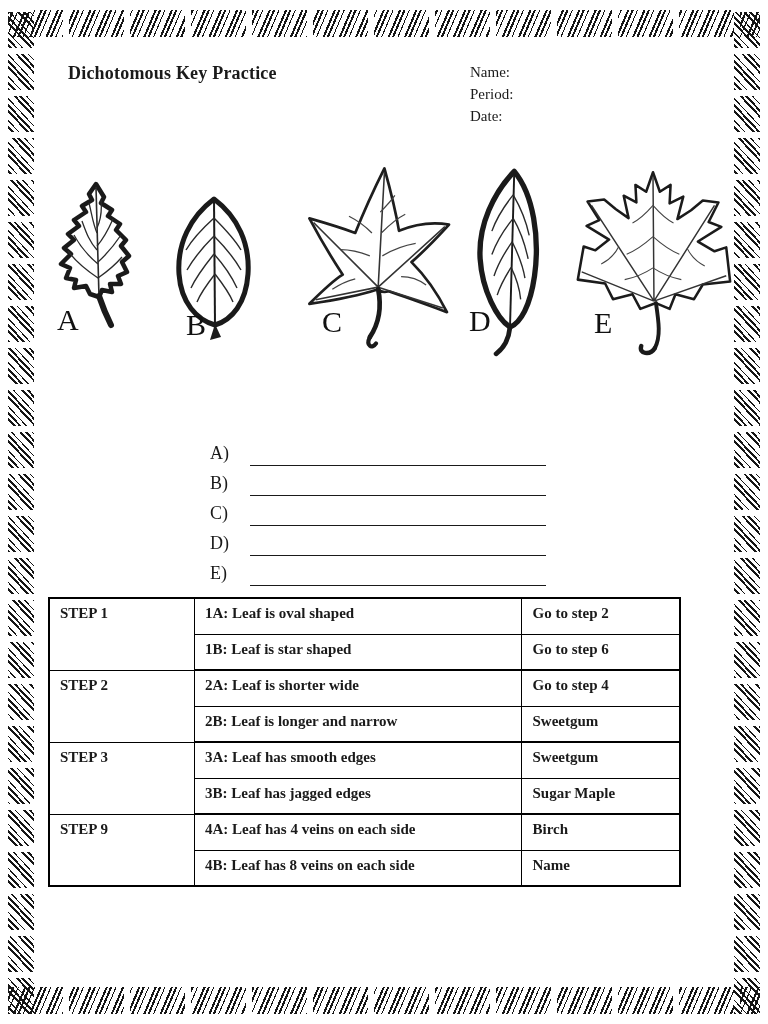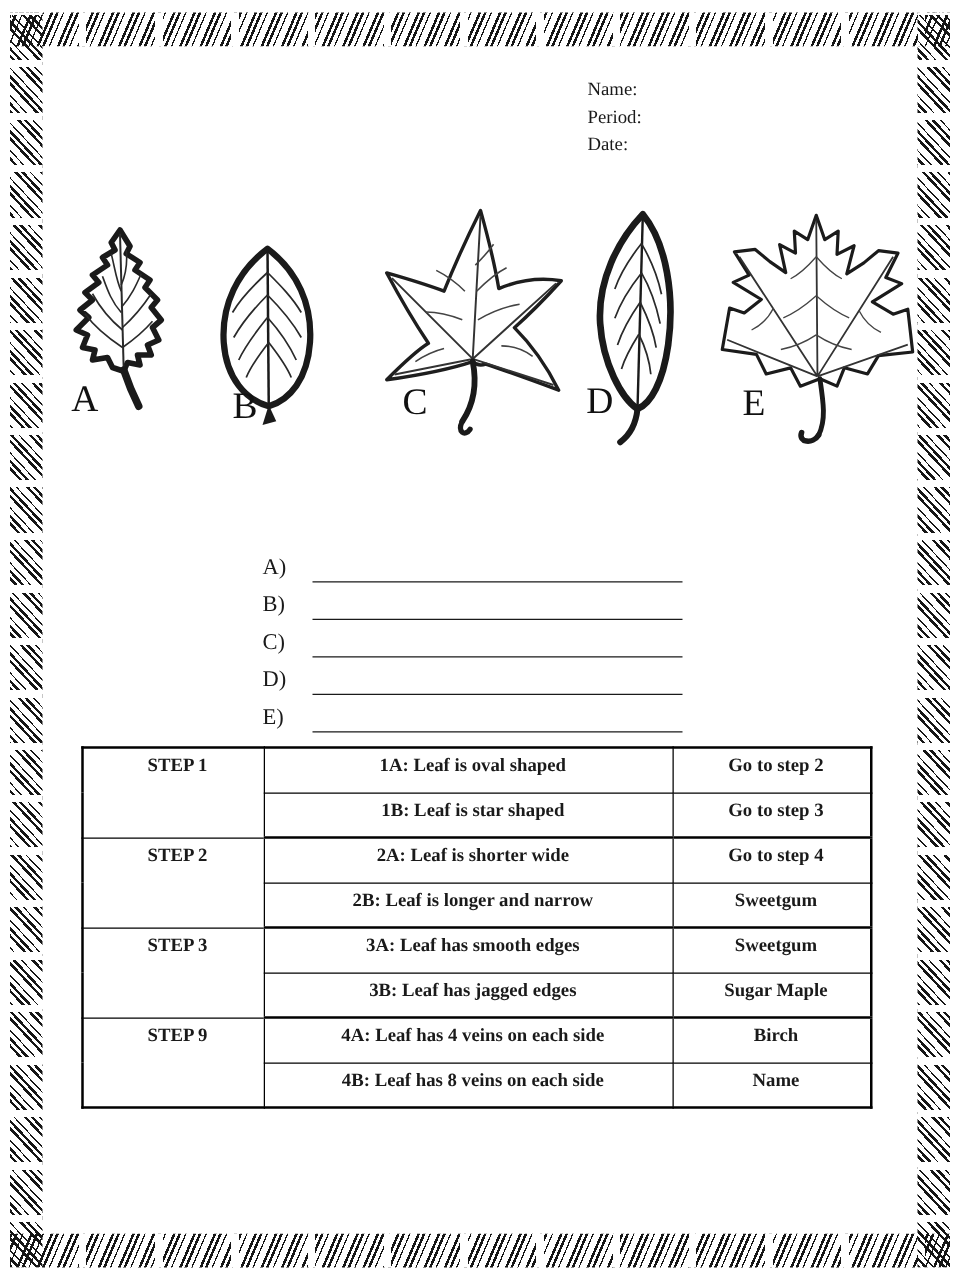--- a/index.html
+++ b/index.html
@@ -43,22 +43,22 @@
   .lblE{left:594px;top:306px;}
   
   .instruction{position:absolute;left:97px;top:380px;font-size:17.5px;}
   
   .answers{position:absolute;left:210px;top:436px;}
   .answer-row{display:flex;align-items:flex-end;height:30px;}
   .answer-letter{width:40px;font-size:18px;line-height:26px;}
   .answer-blank{width:296px;border-bottom:1.6px solid #1a1a1a;height:24px;font-size:15px;}
   
   .key-table{
-    position:absolute;left:65px;top:597px;
-    border-collapse:collapse;table-layout:fixed;width:633px;text-align:center;
+    position:absolute;left:48px;top:597px;
+    border-collapse:collapse;table-layout:fixed;width:633px;
   }
   .key-table td{
     border:1px solid #000;height:36px;vertical-align:top;
     padding:6px 4px 0 10px;font-size:15px;font-weight:bold;box-sizing:border-box;
   }
   .key-table{border:2px solid #000;}
   .key-table .group-end td{border-bottom-width:2px;}
   .col-step{width:140px;}
   .col-option{width:315px;}
   .col-result{width:152px;}
@@ -66,20 +66,21 @@
 </head>
 <body>
 
 <div class="page">
 
   <div class="hatch hatch-top hatch-h"></div>
   <div class="hatch hatch-bottom hatch-h"></div>
   <div class="hatch hatch-left hatch-v"></div>
   <div class="hatch hatch-right hatch-v"></div>
 
+  <div class="title">Dichotomous Key Practice</div>
   <div class="id-block">
     <div>Name:</div>
     <div>Period:</div>
     <div>Date:</div>
   </div>
 
   <div class="leaf" style="left:40px;top:172px;">
     <svg width="108" height="160" viewBox="0 0 100 160">
       <path d="M52,12 L60,25 57,31 68,38 64,44 76,52 72,58 82,68 77,74 85,84 78,90 83,100 74,104 77,112 66,112 68,120 58,118 55,125
                46,122 42,114 30,116 32,108 22,106 26,96 17,92 27,82 20,76 30,68 24,62 35,54 30,48 42,40 38,34 48,28 45,22 Z" fill="#ffffff" stroke="#1a1a1a" stroke-width="4.5" stroke-linejoin="round"></path>
@@ -170,21 +171,21 @@
 
   <table class="key-table">
     <tbody>
       <tr>
         <td class="col-step" rowspan="2">STEP 1</td>
         <td class="col-option">1A: Leaf is oval shaped</td>
         <td class="col-result">Go to step 2</td>
       </tr>
       <tr class="group-end">
         <td class="col-option">1B: Leaf is star shaped</td>
-        <td class="col-result">Go to step 3</td>
+        <td class="col-result">Go to step 6</td>
       </tr>
       <tr>
         <td class="col-step" rowspan="2">STEP 2</td>
         <td class="col-option">2A: Leaf is shorter wide</td>
         <td class="col-result">Go to step 4</td>
       </tr>
       <tr class="group-end">
         <td class="col-option">2B: Leaf is longer and narrow</td>
         <td class="col-result">Sweetgum</td>
       </tr>

